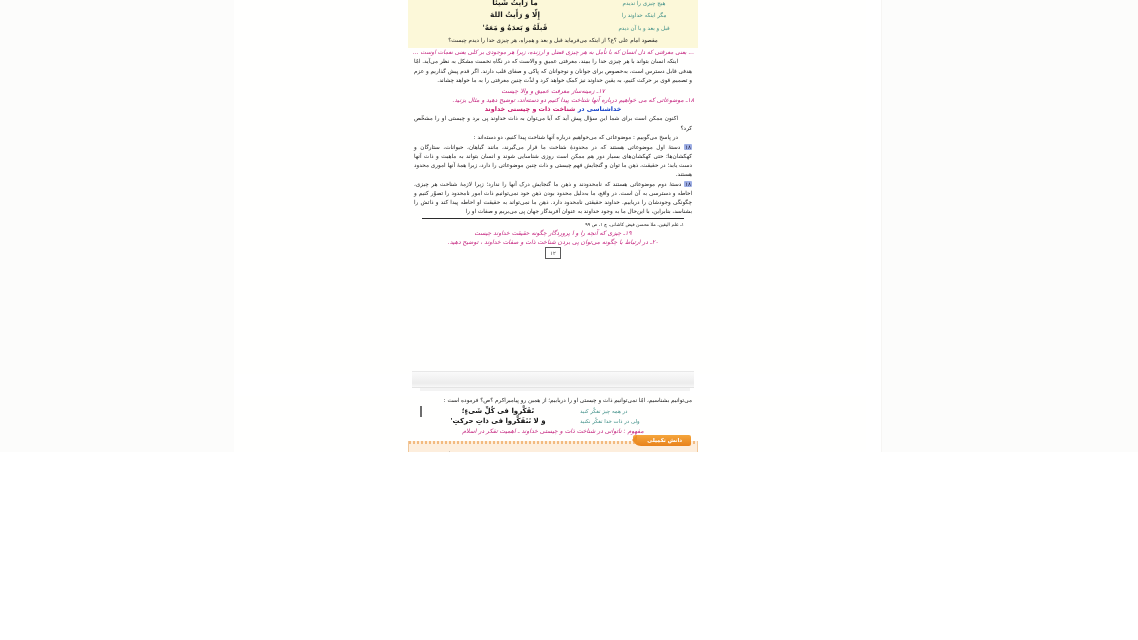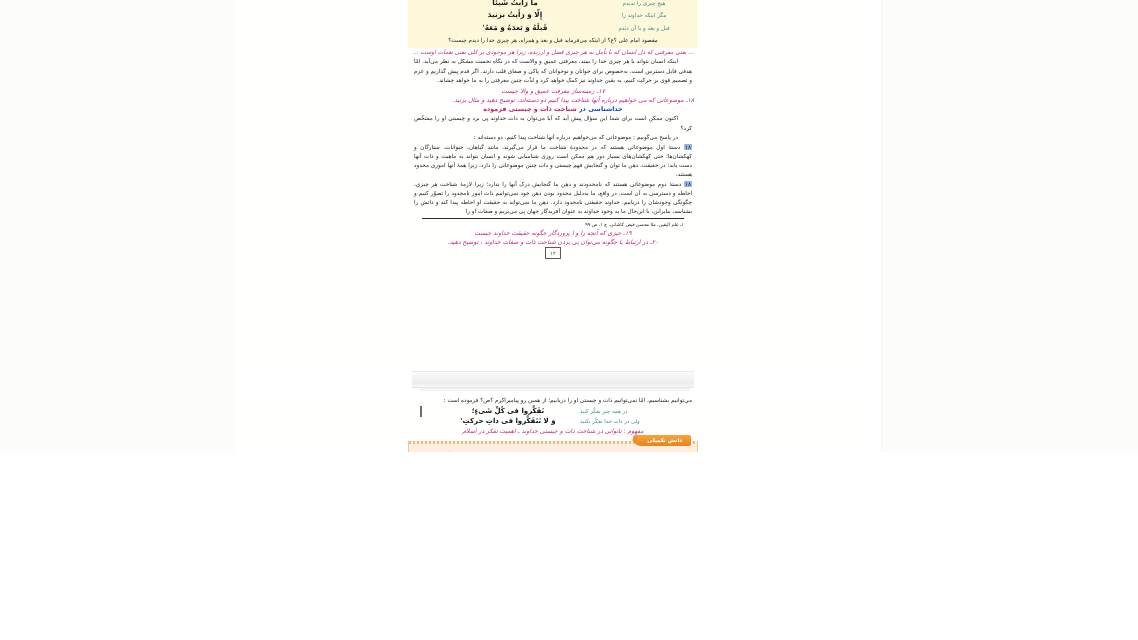--- a/index.html
+++ b/index.html
@@ -181,21 +181,21 @@
     font-size: 5px;
     line-height: 10px;
     text-align: center;
   }
 
   
   .v2-row {
     display: flex;
     flex-direction: row;
     justify-content: flex-start;
-    gap: 12px;
+    gap: 22px;
     padding: 0 6px;
   }
   .v2-fa {
     width: 112px;
     text-align: left;
     color: #3f8f87;
     font-size: 5.4px;
     line-height: 10px;
   }
   .v2-ar {
@@ -325,36 +325,36 @@
 
         <div class="verse-panel">
           <div class="verse-row">
             <div class="verse-fa">
               <div>هیچ چیزی را ندیدم</div>
               <div>مگر اینکه خداوند را</div>
               <div>قبل و بعد و با آن دیدم</div>
             </div>
             <div class="verse-ar">
               <div>ما رَأَیتُ شَیئاً</div>
-              <div>إِلّا وَ رَأَیتُ بزنیدَ</div>
+              <div>إِلّا وَ رَأَیتُ اللهَ</div>
               <div>قَبلَهُ وَ بَعدَهُ وَ مَعَهُ'</div>
             </div>
           </div>
           <div class="verse-q">مقصود امام علی ؟ع؟ از اینکه می‌فرماید قبل و بعد و همراه، هر چیزی خدا را دیدم چیست؟</div>
         </div>
 
         <div class="ink ink-row ink-wide">... یعنی معرفتی که دل انسان که با تأمل به هر چیزی فضل و ارزنده، زیرا هر موجودی بر کلی یعنی نعمات اوست ...</div>
 
         <p class="body-p indent"><span>اینکه انسان بتواند با هر چیزی خدا را ببیند، معرفتی عمیق و والاست که در نگاه نخست مشکل به نظر می‌آید. امّا هدفی قابل دسترس است، به‌خصوص برای جوانان و نوجوانان که پاکی و صفای قلب دارند. اگر قدم پیش گذاریم و عزم و تصمیم قوی بر حرکت کنیم، به یقین خداوند نیز کمک خواهد کرد و لذّت چنین معرفتی را به ما خواهد چشاند.</span></p>
 
         <div class="ink ink-row ink-center">۱۷ـ زمینه‌ساز معرفت عمیق و والا چیست</div>
 
         <div class="ink ink-row ink-right">۱۸ـ موضوعاتی که می خواهیم درباره آنها شناخت پیدا کنیم دو دسته‌اند، توضیح دهید و مثال بزنید.</div>
 
-        <div class="blue-head"><span>خداشناسی در </span><span class="hl">شناخت ذات و چیستی فرموده</span></div>
+        <div class="blue-head"><span>خداشناسی در </span><span class="hl">شناخت ذات و چیستی خداوند</span></div>
 
         <p class="body-p indent">اکنون ممکن است برای شما این سؤال پیش آید که آیا می‌توان به ذات خداوند پی برد و چیستی او را مشخّص کرد؟</p>
         <p class="body-p indent">در پاسخ می‌گوییم : موضوعاتی که می‌خواهیم درباره آنها شناخت پیدا کنیم، دو دسته‌اند :</p>
 
         <p class="body-p tight"><span class="mk mk-a">۱۸</span> <span>دستهٔ اول موضوعاتی هستند که در محدودهٔ شناخت ما قرار می‌گیرند، مانند گیاهان، حیوانات، ستارگان و کهکشان‌ها؛ حتی کهکشان‌های بسیار دور هم ممکن است روزی شناسایی شوند و انسان بتواند به ماهیت و ذات آنها دست یابد؛ در حقیقت، ذهن ما توان و گنجایش فهم چیستی و ذات چنین موضوعاتی را دارد، زیرا همهٔ آنها اموری محدود هستند.</span></p>
 
         <p class="body-p tight"><span class="mk mk-a">۱۸</span> <span>دستهٔ دوم موضوعاتی هستند که نامحدودند و ذهن ما گنجایش درک آنها را ندارد؛ زیرا لازمهٔ شناخت هر چیزی، احاطه و دسترسی به آن است. در واقع، ما به‌دلیل محدود بودن ذهن خود نمی‌توانیم ذات امور نامحدود را تصوّر کنیم و چگونگی وجودشان را دریابیم. خداوند حقیقتی نامحدود دارد. ذهن ما نمی‌تواند به حقیقت او احاطه پیدا کند و ذاتش را بشناسد، بنابراین، با این‌حال ما به وجود خداوند به عنوان آفریدگار جهان پی می‌بریم و صفات او را</span></p>
 
         <div class="fn-rule"></div>
         <div class="fn-line">۱ـ علم الیقین، ملا محسن فیض کاشانی، ج ۱، ص ۹۹</div>

